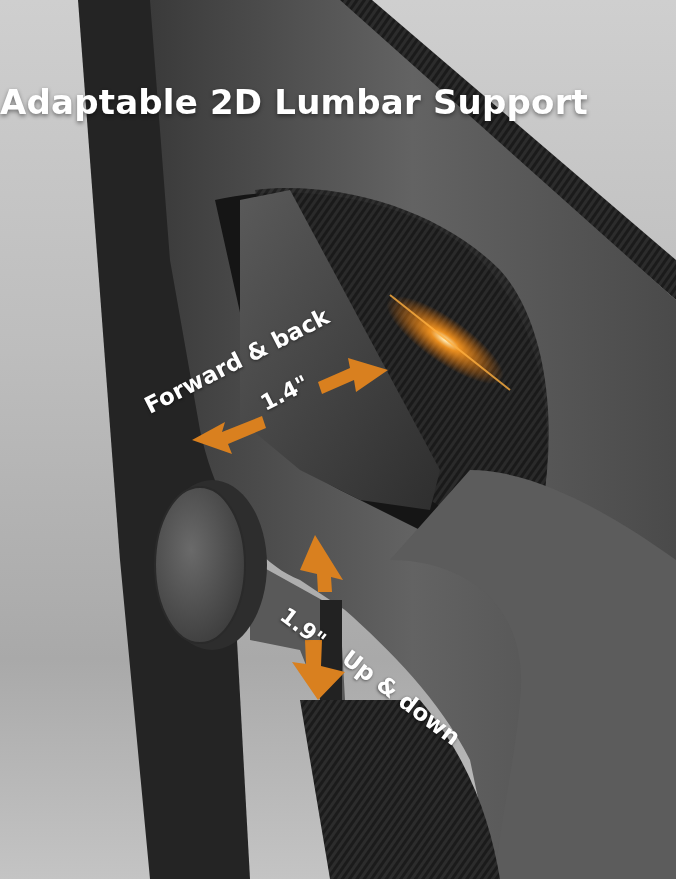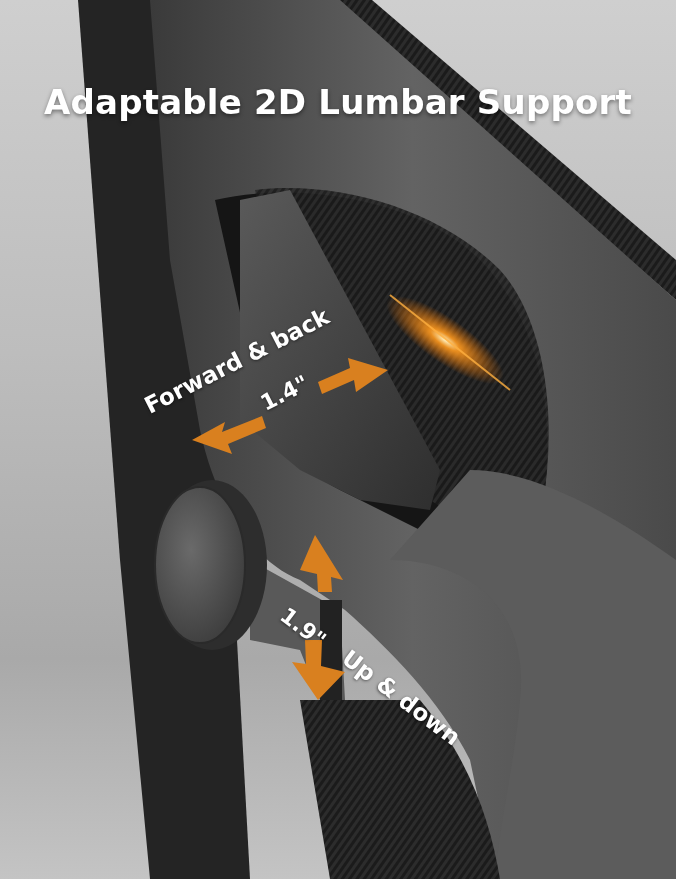--- a/index.html
+++ b/index.html
@@ -4,21 +4,21 @@
   <style>
     html, body { margin: 0; padding: 0; }
     body {
       width: 676px; height: 879px; overflow: hidden; position: relative;
       font-family: "DejaVu Sans", "Liberation Sans", sans-serif;
       background: linear-gradient(180deg, #cfcfcf 0%, #bdbdbd 40%, #a9a9a9 75%, #c4c4c4 100%);
     }
     .stage { position: absolute; inset: 0; overflow: hidden; }
     svg.scene { position: absolute; left: 0; top: 0; }
     .headline {
-      position: absolute; left: 0; width: 676px; top: 82px; text-align: center;
+      position: absolute; left: 0; width: 676px; top: 82px; 
       color: #ffffff; font-weight: bold; font-size: 34px; letter-spacing: 0.2px;
       text-shadow: 0 2px 4px rgba(0,0,0,0.45);
     }
     .label {
       position: absolute; color: #ffffff; font-weight: bold; white-space: nowrap;
       text-shadow: 0 1px 3px rgba(0,0,0,0.55);
       transform-origin: left center;
     }
     .lbl-fb { left: 146px; top: 394px; font-size: 23px; transform: rotate(-27deg); }
     .lbl-fb-val { left: 262px; top: 392px; font-size: 22px; transform: rotate(-27deg); }

